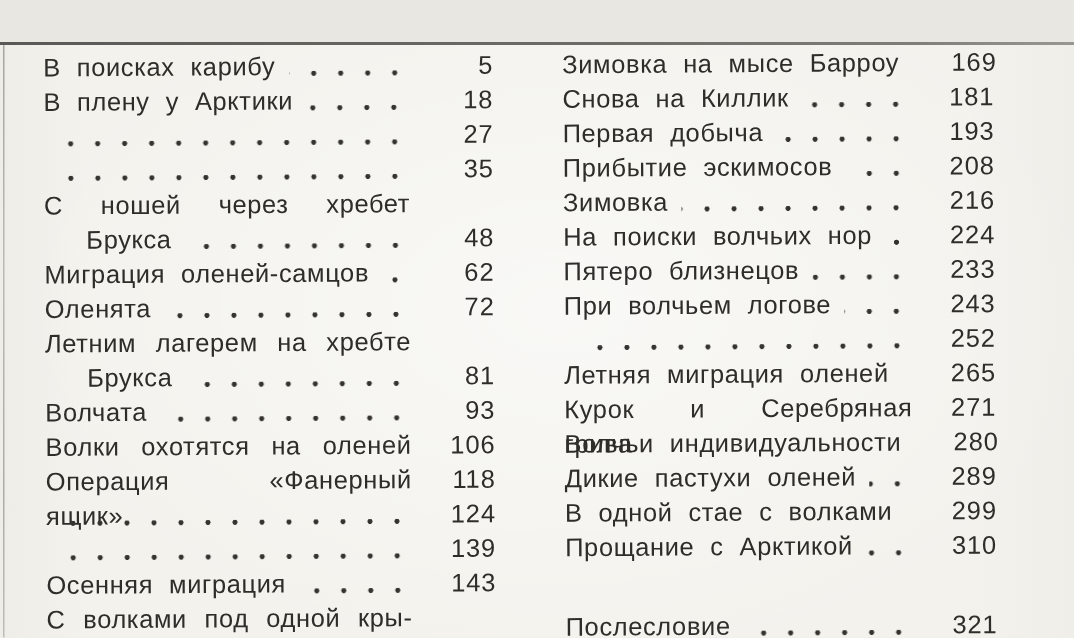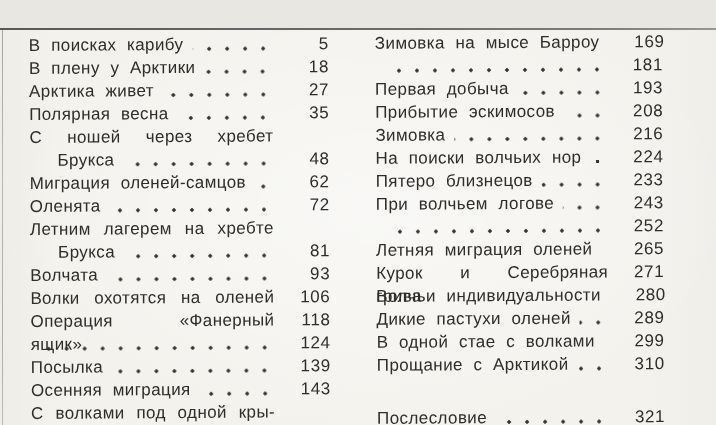--- a/index.html
+++ b/index.html
@@ -76,26 +76,24 @@
     <span class="title">В поисках карибу</span>
     <span class="leader"></span>
     <span class="num">5</span>
   </div>
         <div class="row">
     <span class="title">В плену у Арктики</span>
     <span class="leader"></span>
     <span class="num">18</span>
   </div>
         <div class="row">
-    <span class="title">Арктика живет</span>
     <span class="leader"></span>
     <span class="num">27</span>
   </div>
         <div class="row">
-    <span class="title">Полярная весна</span>
     <span class="leader"></span>
     <span class="num">35</span>
   </div>
         <div class="row no-dots spread">
     <span class="title">С ношей через хребет</span>
     <span class="leader"></span>
     <span class="num"></span>
   </div>
         <div class="row indent">
     <span class="title">Брукса</span>
@@ -135,21 +133,20 @@
         <div class="row no-dots spread">
     <span class="title">Операция «Фанерный ящик»</span>
     <span class="leader"></span>
     <span class="num">118</span>
   </div>
         <div class="row">
     <span class="leader"></span>
     <span class="num">124</span>
   </div>
         <div class="row">
-    <span class="title">Посылка</span>
     <span class="leader"></span>
     <span class="num">139</span>
   </div>
         <div class="row">
     <span class="title">Осенняя миграция</span>
     <span class="leader"></span>
     <span class="num">143</span>
   </div>
         <div class="row no-dots spread">
     <span class="title">С волками под одной кры-</span>
@@ -161,20 +158,21 @@
     <span class="num">155</span>
   </div>
       </div>
     <div class="col col-right" id="col-right">
         <div class="row">
     <span class="title">Зимовка на мысе Барроу</span>
     <span class="leader"></span>
     <span class="num">169</span>
   </div>
         <div class="row">
+    <span class="title">Снова на Киллик</span>
     <span class="leader"></span>
     <span class="num">181</span>
   </div>
         <div class="row">
     <span class="title">Первая добыча</span>
     <span class="leader"></span>
     <span class="num">193</span>
   </div>
         <div class="row">
     <span class="title">Прибытие эскимосов</span>

